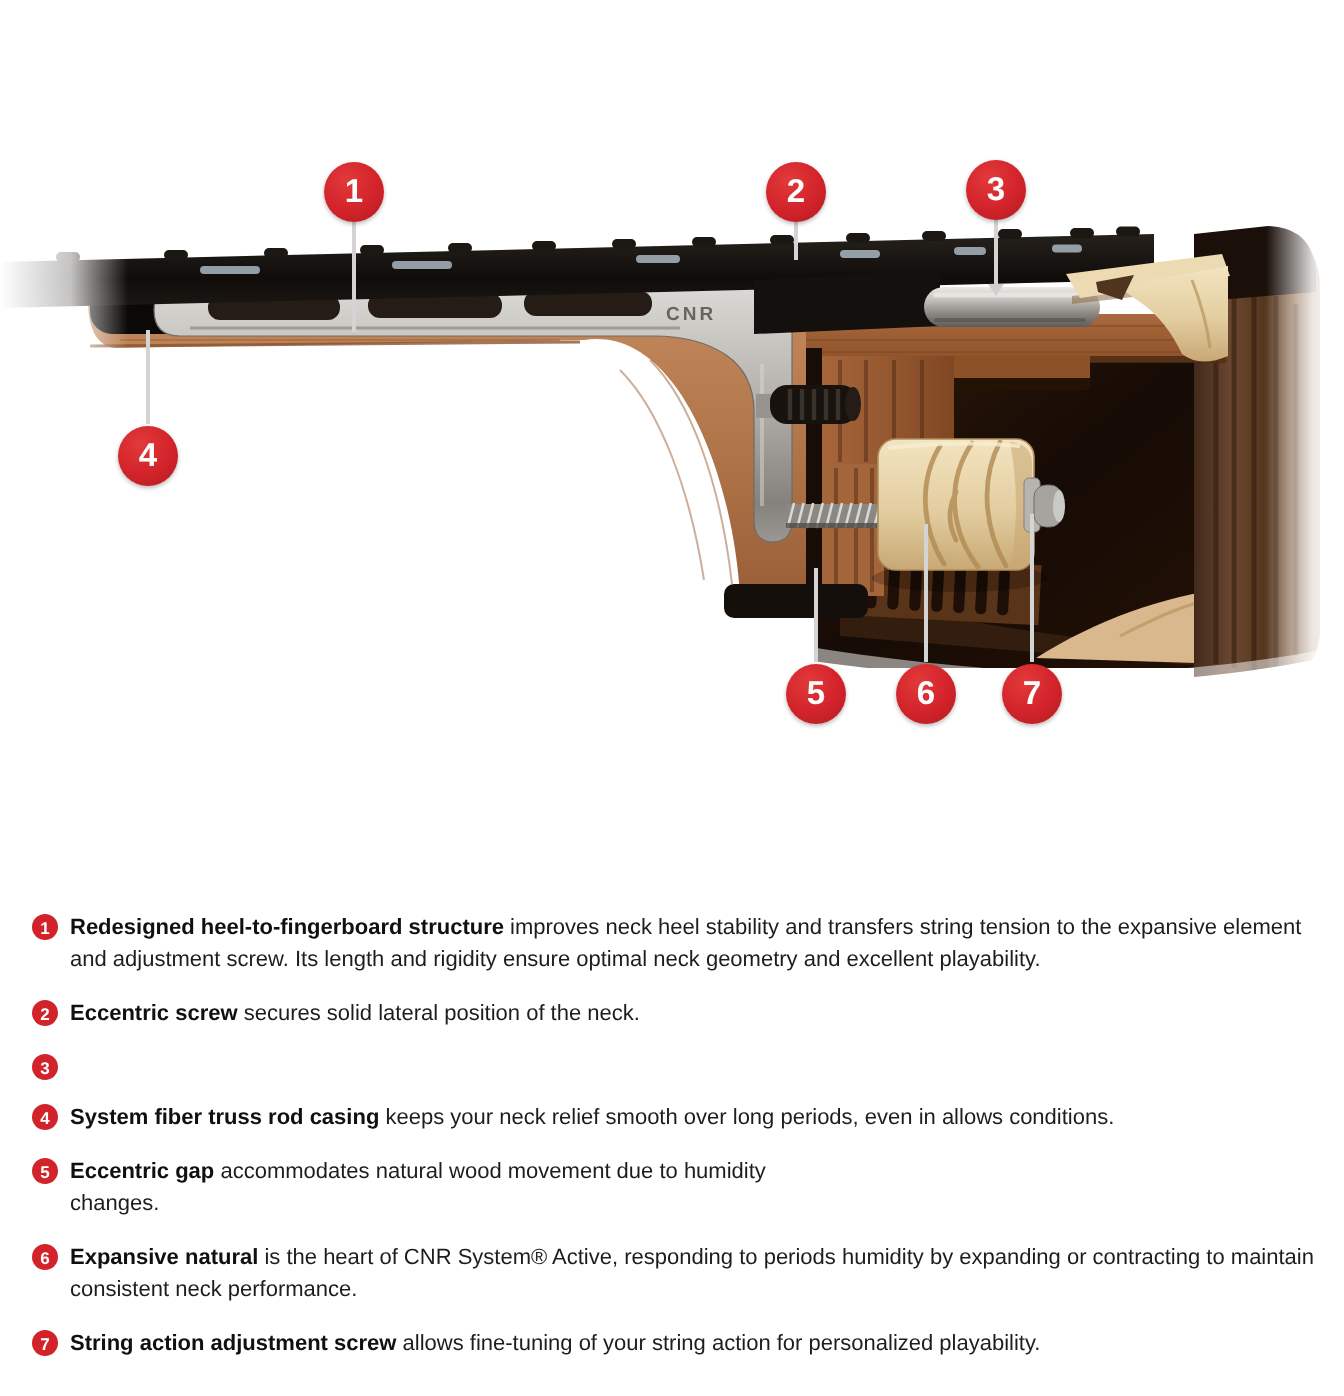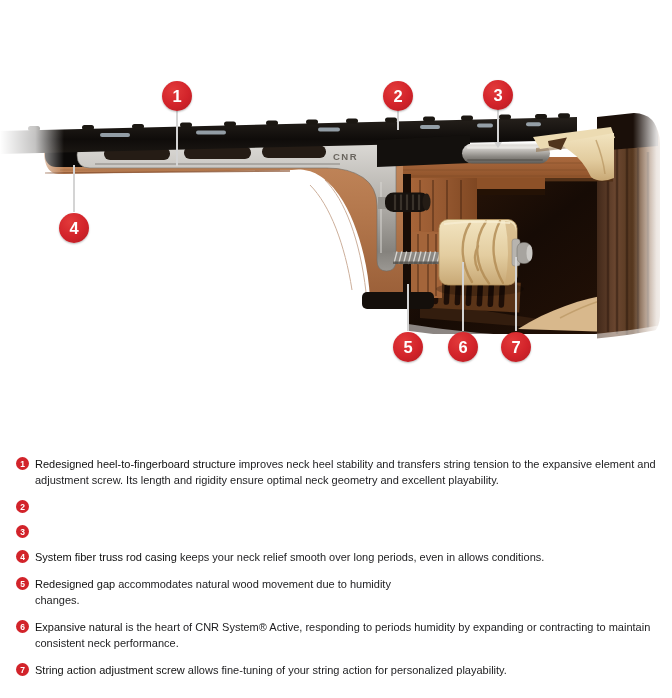--- a/index.html
+++ b/index.html
@@ -14,21 +14,21 @@
            background:radial-gradient(circle at 38% 30%, #e23a3a 0%, #d2232a 55%, #b21c22 100%);
            color:#fff;display:flex;align-items:center;justify-content:center;
            font-size:16.5px;font-weight:bold;box-shadow:0 1px 2px rgba(0,0,0,.28);}
   
   .legend{position:absolute;left:16px;top:456px;width:652px}
   .legend-item{display:flex;gap:6px;margin-bottom:11px;font-size:11px;line-height:16px;color:#1d1d1f}
   .legend-item .n{flex:0 0 13px;width:13px;height:13px;border-radius:50%;background:#d2232a;
                   color:#fff;font-size:8.5px;font-weight:bold;display:flex;align-items:center;
                   justify-content:center;margin-top:1px}
   .legend-item .t{max-width:631px}
-  .legend-item .t .b{font-weight:normal;color:#101010}
+  .legend-item .t .b{font-weight:bold;color:#101010}
   .legend-item:nth-child(5) .t{max-width:372px}
 </style>
 </head>
 <body>
 
 <div class="stage">
 
   <svg class="illo" width="672" height="440" viewBox="0 0 672 440" xmlns="http://www.w3.org/2000/svg">
     <defs>
       <linearGradient id="gMetal" x1="0" y1="0" x2="0" y2="1">
@@ -315,38 +315,42 @@
     <div class="legend-item">
       <span class="n">1</span>
       <span class="t">
         <span class="b">Redesigned heel-to-fingerboard structure</span>
         <span class="r">improves neck heel stability and transfers string tension to the expansive element and adjustment screw. Its length and rigidity ensure optimal neck geometry and excellent playability.</span>
       </span>
     </div>
 
     <div class="legend-item">
       <span class="n">2</span>
+      <span class="t">
+        <span class="b">Eccentric screw</span>
+        <span class="r">secures solid lateral position of the neck.</span>
+      </span>
     </div>
 
     <div class="legend-item">
       <span class="n">3</span>
     </div>
 
     <div class="legend-item">
       <span class="n">4</span>
       <span class="t">
         <span class="b">System fiber truss rod casing</span>
         <span class="r">keeps your neck relief smooth over long periods, even in allows conditions.</span>
       </span>
     </div>
 
     <div class="legend-item">
       <span class="n">5</span>
       <span class="t">
-        <span class="b">Redesigned gap</span>
+        <span class="b">Eccentric gap</span>
         <span class="r">accommodates natural wood movement due to humidity changes.</span>
       </span>
     </div>
 
     <div class="legend-item">
       <span class="n">6</span>
       <span class="t">
         <span class="b">Expansive natural</span>
         <span class="r">is the heart of CNR System® Active, responding to periods humidity by expanding or contracting to maintain consistent neck performance.</span>
       </span>

